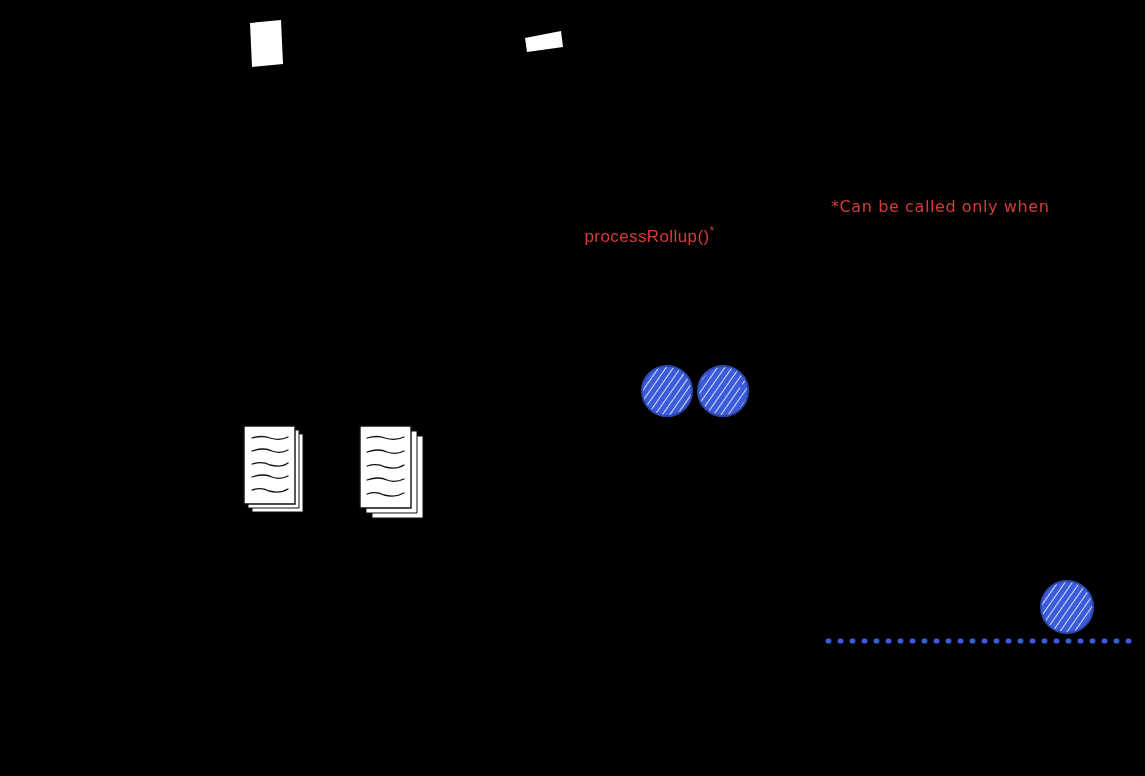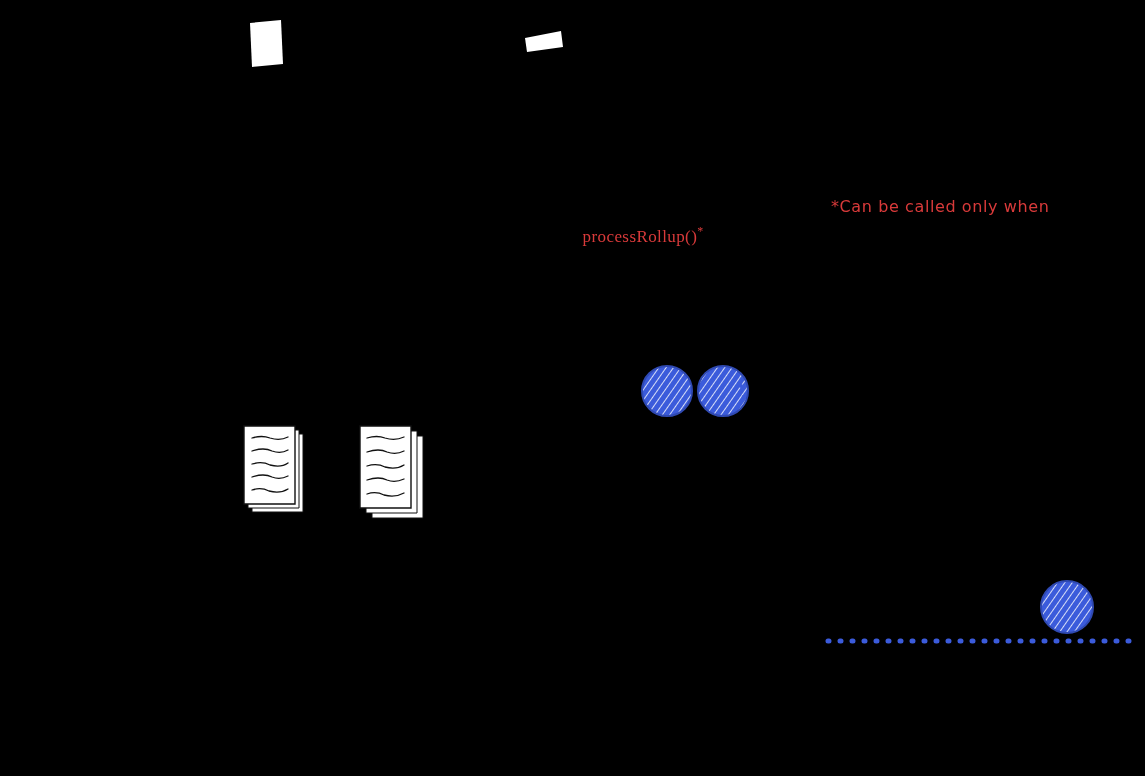--- a/index.html
+++ b/index.html
@@ -33,21 +33,21 @@
     color: #d93a3a;
     font-family: "DejaVu Sans", sans-serif;
     font-size: 16px;
     line-height: 24px;
     letter-spacing: 0.6px;
     white-space: pre;
   }
   .label-method {
     position: absolute;
     color: #d93a3a;
-    font-family: Liberation Serif, serif;
+    font-family: Liberation Sans, sans-serif;
     font-size: 17px;
     letter-spacing: 0.4px;
     white-space: pre;
   }
   .label-method .star {
     font-size: 12px;
     vertical-align: super;
   }
 </style>
 </head>

